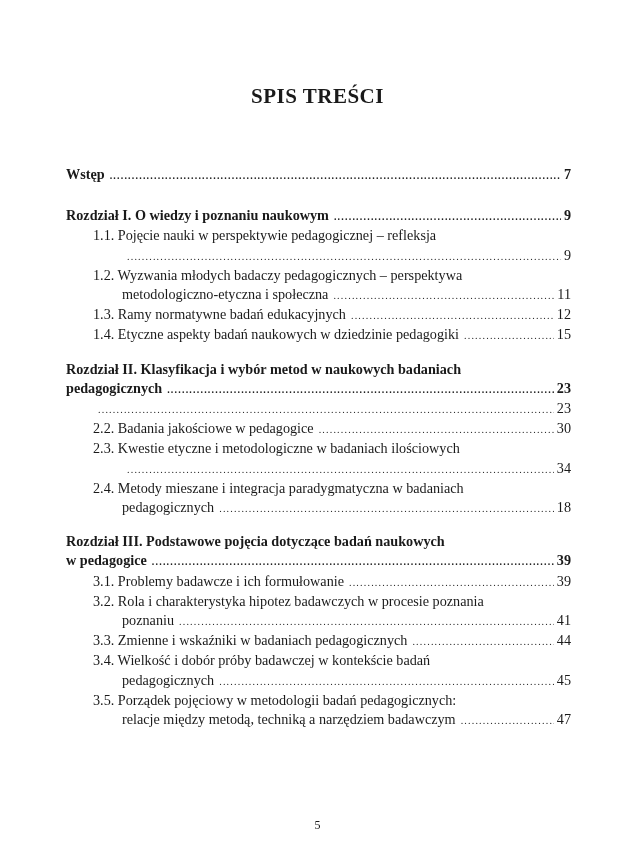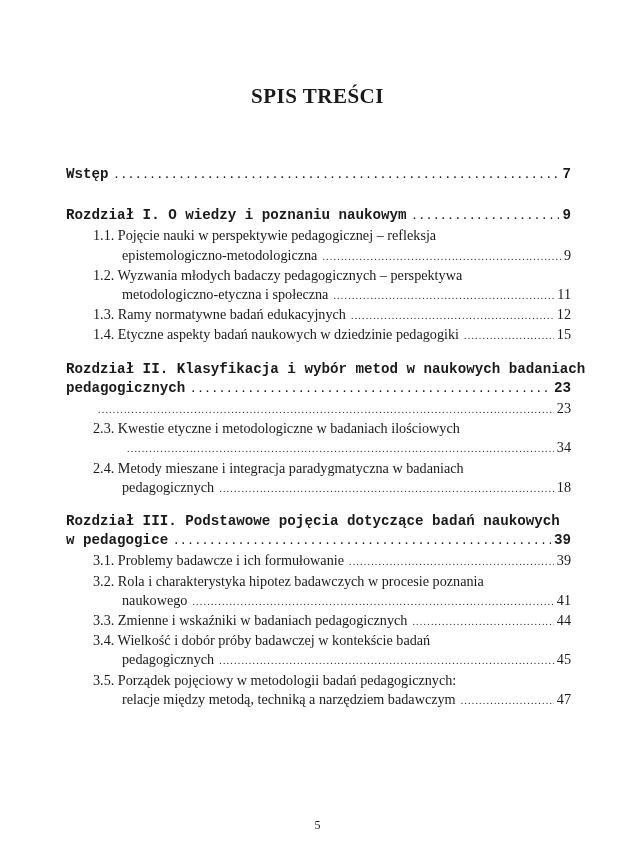--- a/index.html
+++ b/index.html
@@ -19,21 +19,21 @@
   }
   .line .txt { flex: 0 0 auto; }
   .line .dots {
     flex: 1 1 auto; overflow: hidden; margin: 0 3px 0 5px;
     font-size: 10px; letter-spacing: 1.2px;
   }
   .line .dots::before {
     content: "......................................................................................................................................................................................................................................";
   }
   .line .pg { flex: 0 0 auto; }
-  .bold { font-weight: bold; font-family: Liberation Mono, monospace; }
+  .bold { font-weight: bold; }
   .indent1 { padding-left: 27px; }
   .indent2 { padding-left: 56px; }
   .gap { height: 21px; }
   .chapter-gap { height: 14px; }
   .pagenum {
     position: absolute; left: 0; width: 635px; top: 818px; text-align: center;
     font-size: 12px;
   }
 </style>
 </head>
@@ -53,21 +53,20 @@
         <span class="txt">Rozdział I. O wiedzy i poznaniu naukowym</span>
         <span class="dots"></span>
         <span class="pg">9</span>
       </div>
     </div>
     <div>
       <div class="line indent1">
         <span class="txt">1.1. Pojęcie nauki w perspektywie pedagogicznej – refleksja</span>
       </div>
       <div class="line indent2">
-        <span class="txt">epistemologiczno-metodologiczna</span>
         <span class="dots"></span>
         <span class="pg">9</span>
       </div>
     </div>
     <div>
       <div class="line indent1">
         <span class="txt">1.2. Wyzwania młodych badaczy pedagogicznych – perspektywa</span>
       </div>
       <div class="line indent2">
         <span class="txt">metodologiczno-etyczna i społeczna</span>
@@ -101,20 +100,27 @@
       </div>
     </div>
     <div>
       <div class="line indent1">
         <span class="dots"></span>
         <span class="pg">23</span>
       </div>
     </div>
     <div>
       <div class="line indent1">
+        <span class="txt">2.2. Badania jakościowe w pedagogice</span>
+        <span class="dots"></span>
+        <span class="pg">30</span>
+      </div>
+    </div>
+    <div>
+      <div class="line indent1">
         <span class="txt">2.3. Kwestie etyczne i metodologiczne w badaniach ilościowych</span>
       </div>
       <div class="line indent2">
         <span class="dots"></span>
         <span class="pg">34</span>
       </div>
     </div>
     <div>
       <div class="line indent1">
         <span class="txt">2.4. Metody mieszane i integracja paradygmatyczna w badaniach</span>
@@ -141,21 +147,21 @@
         <span class="txt">3.1. Problemy badawcze i ich formułowanie</span>
         <span class="dots"></span>
         <span class="pg">39</span>
       </div>
     </div>
     <div>
       <div class="line indent1">
         <span class="txt">3.2. Rola i charakterystyka hipotez badawczych w procesie poznania</span>
       </div>
       <div class="line indent2">
-        <span class="txt">naukowego</span>
+        <span class="txt">poznaniu</span>
         <span class="dots"></span>
         <span class="pg">41</span>
       </div>
     </div>
     <div>
       <div class="line indent1">
         <span class="txt">3.3. Zmienne i wskaźniki w badaniach pedagogicznych</span>
         <span class="dots"></span>
         <span class="pg">44</span>
       </div>

